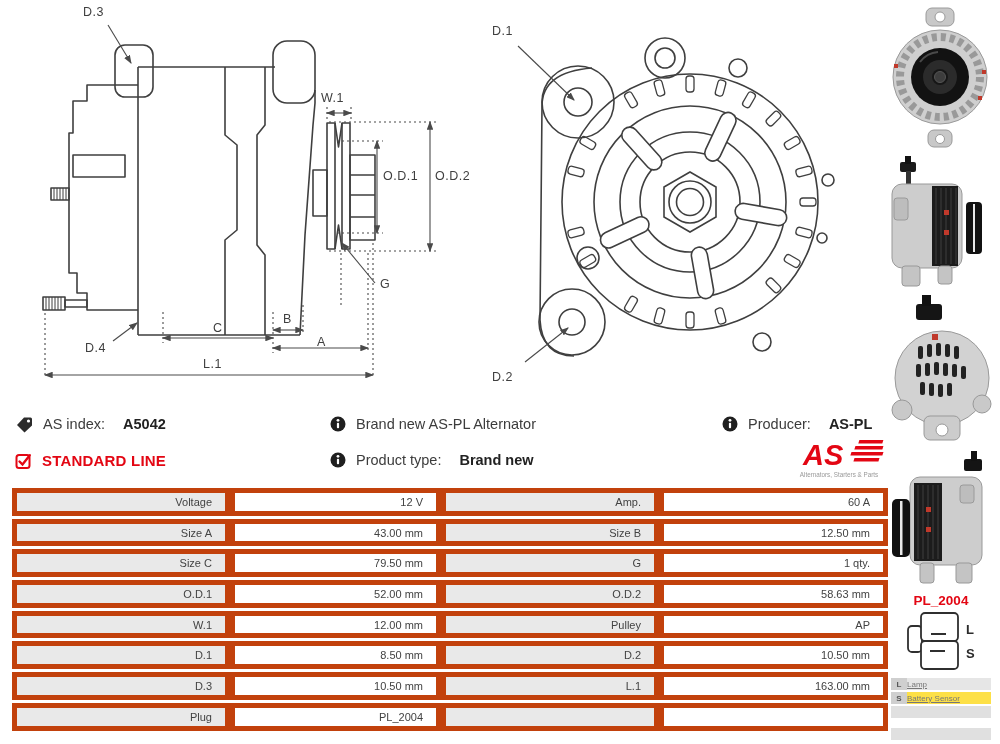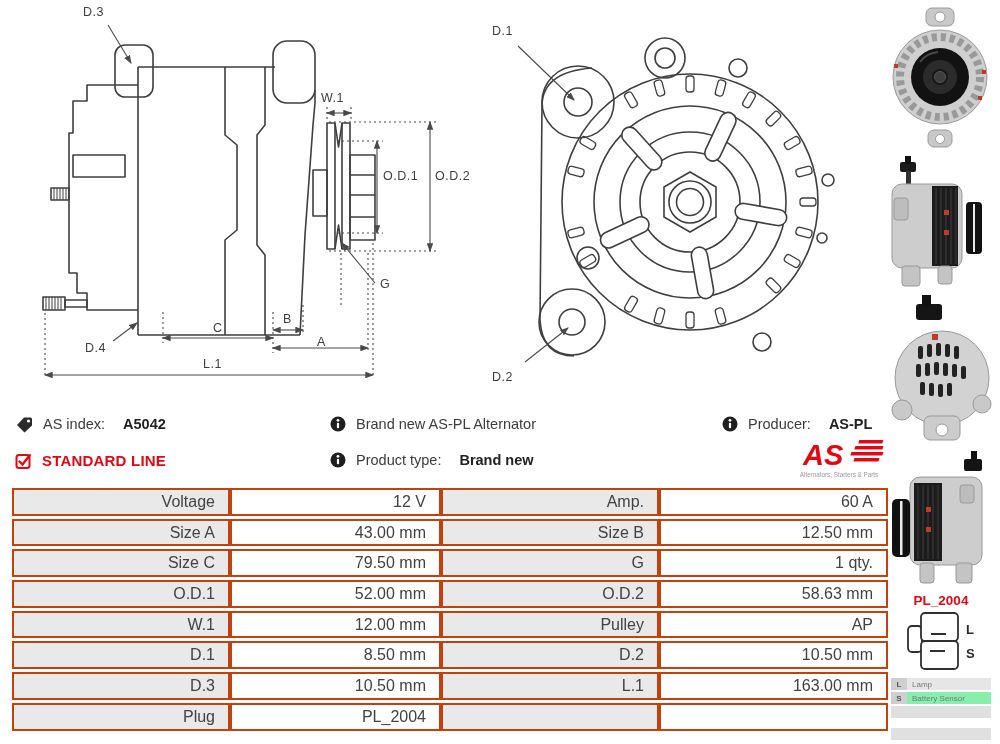--- a/index.html
+++ b/index.html
@@ -14,37 +14,37 @@
   #info-section { position:absolute; left:15px; top:406px; width:872px;
     display:grid; grid-template-columns:315px 392px 165px; grid-auto-rows:36px; }
   .info-cell { display:flex; align-items:center; gap:10px; font-size:14.5px; color:#3c3c3c; }
   .info-cell b { color:#222;margin-left:8px; }
   .red-bold { color:#e30613; font-weight:bold; font-size:15px; letter-spacing:0.2px; }
   .logo-cell { justify-content:flex-end; }
 
   
   #spec-table { position:absolute; left:12px; top:488px; width:876px;
     display:grid; grid-template-columns:218px 211px 218px 229px; grid-auto-rows:27.7px; row-gap:3px; }
-  .cell { border:2px solid #c2410c; font-size:16px; color:#424242;
+  .cell { border:5px solid #c2410c; font-size:11px; color:#424242;
     display:flex; align-items:center; justify-content:flex-end; padding-right:13px; }
   .cell.lbl { background:#e9e9e9; }
   .cell.val { background:#ffffff; }
 
   
   #sidebar { position:absolute; left:884px; top:4px; width:114px; }
   .photo { width:112px; display:flex; justify-content:center; }
   #plug-name { text-align:center; color:#e30613; font-weight:bold; font-size:13.5px; margin:4px 0 2px 0; }
   #plug-diagram { position:relative; width:112px; height:64px; }
   .pin-label { position:absolute; font-weight:bold; font-size:13px; color:#2b2b2b; }
   #plug-legend { width:100px; margin:4px auto 0 auto; }
   .legend-row { display:flex; height:12px; margin-bottom:2px; }
   .legend-key { width:16px; background:#cfcfcf; font-size:8px; font-weight:bold; color:#555;
     display:flex; align-items:center; justify-content:center; }
-  .legend-desc { flex:1; font-size:8px; color:#777; display:flex; align-items:center; padding-left:5px; background:#e6e6e6; }
-  .legend-desc.white { background:#86efac; }
+  .legend-desc { flex:1; font-size:8px; color:#777; display:flex; align-items:center; background:#e6e6e6;text-decoration:underline; }
+  .legend-desc.white { background:#fde047; }
   .legend-empty { height:12px; background:#e0e0e0; margin-bottom:2px; }
   .legend-gap { height:8px; background:#fff; }
 </style>
 </head>
 <body>
 
 <div id="page">
 
   <div class="drawing" style="left:25px; top:5px; width:450px; height:392px;">
     <svg width="450" height="392" viewBox="0 0 450 392">

